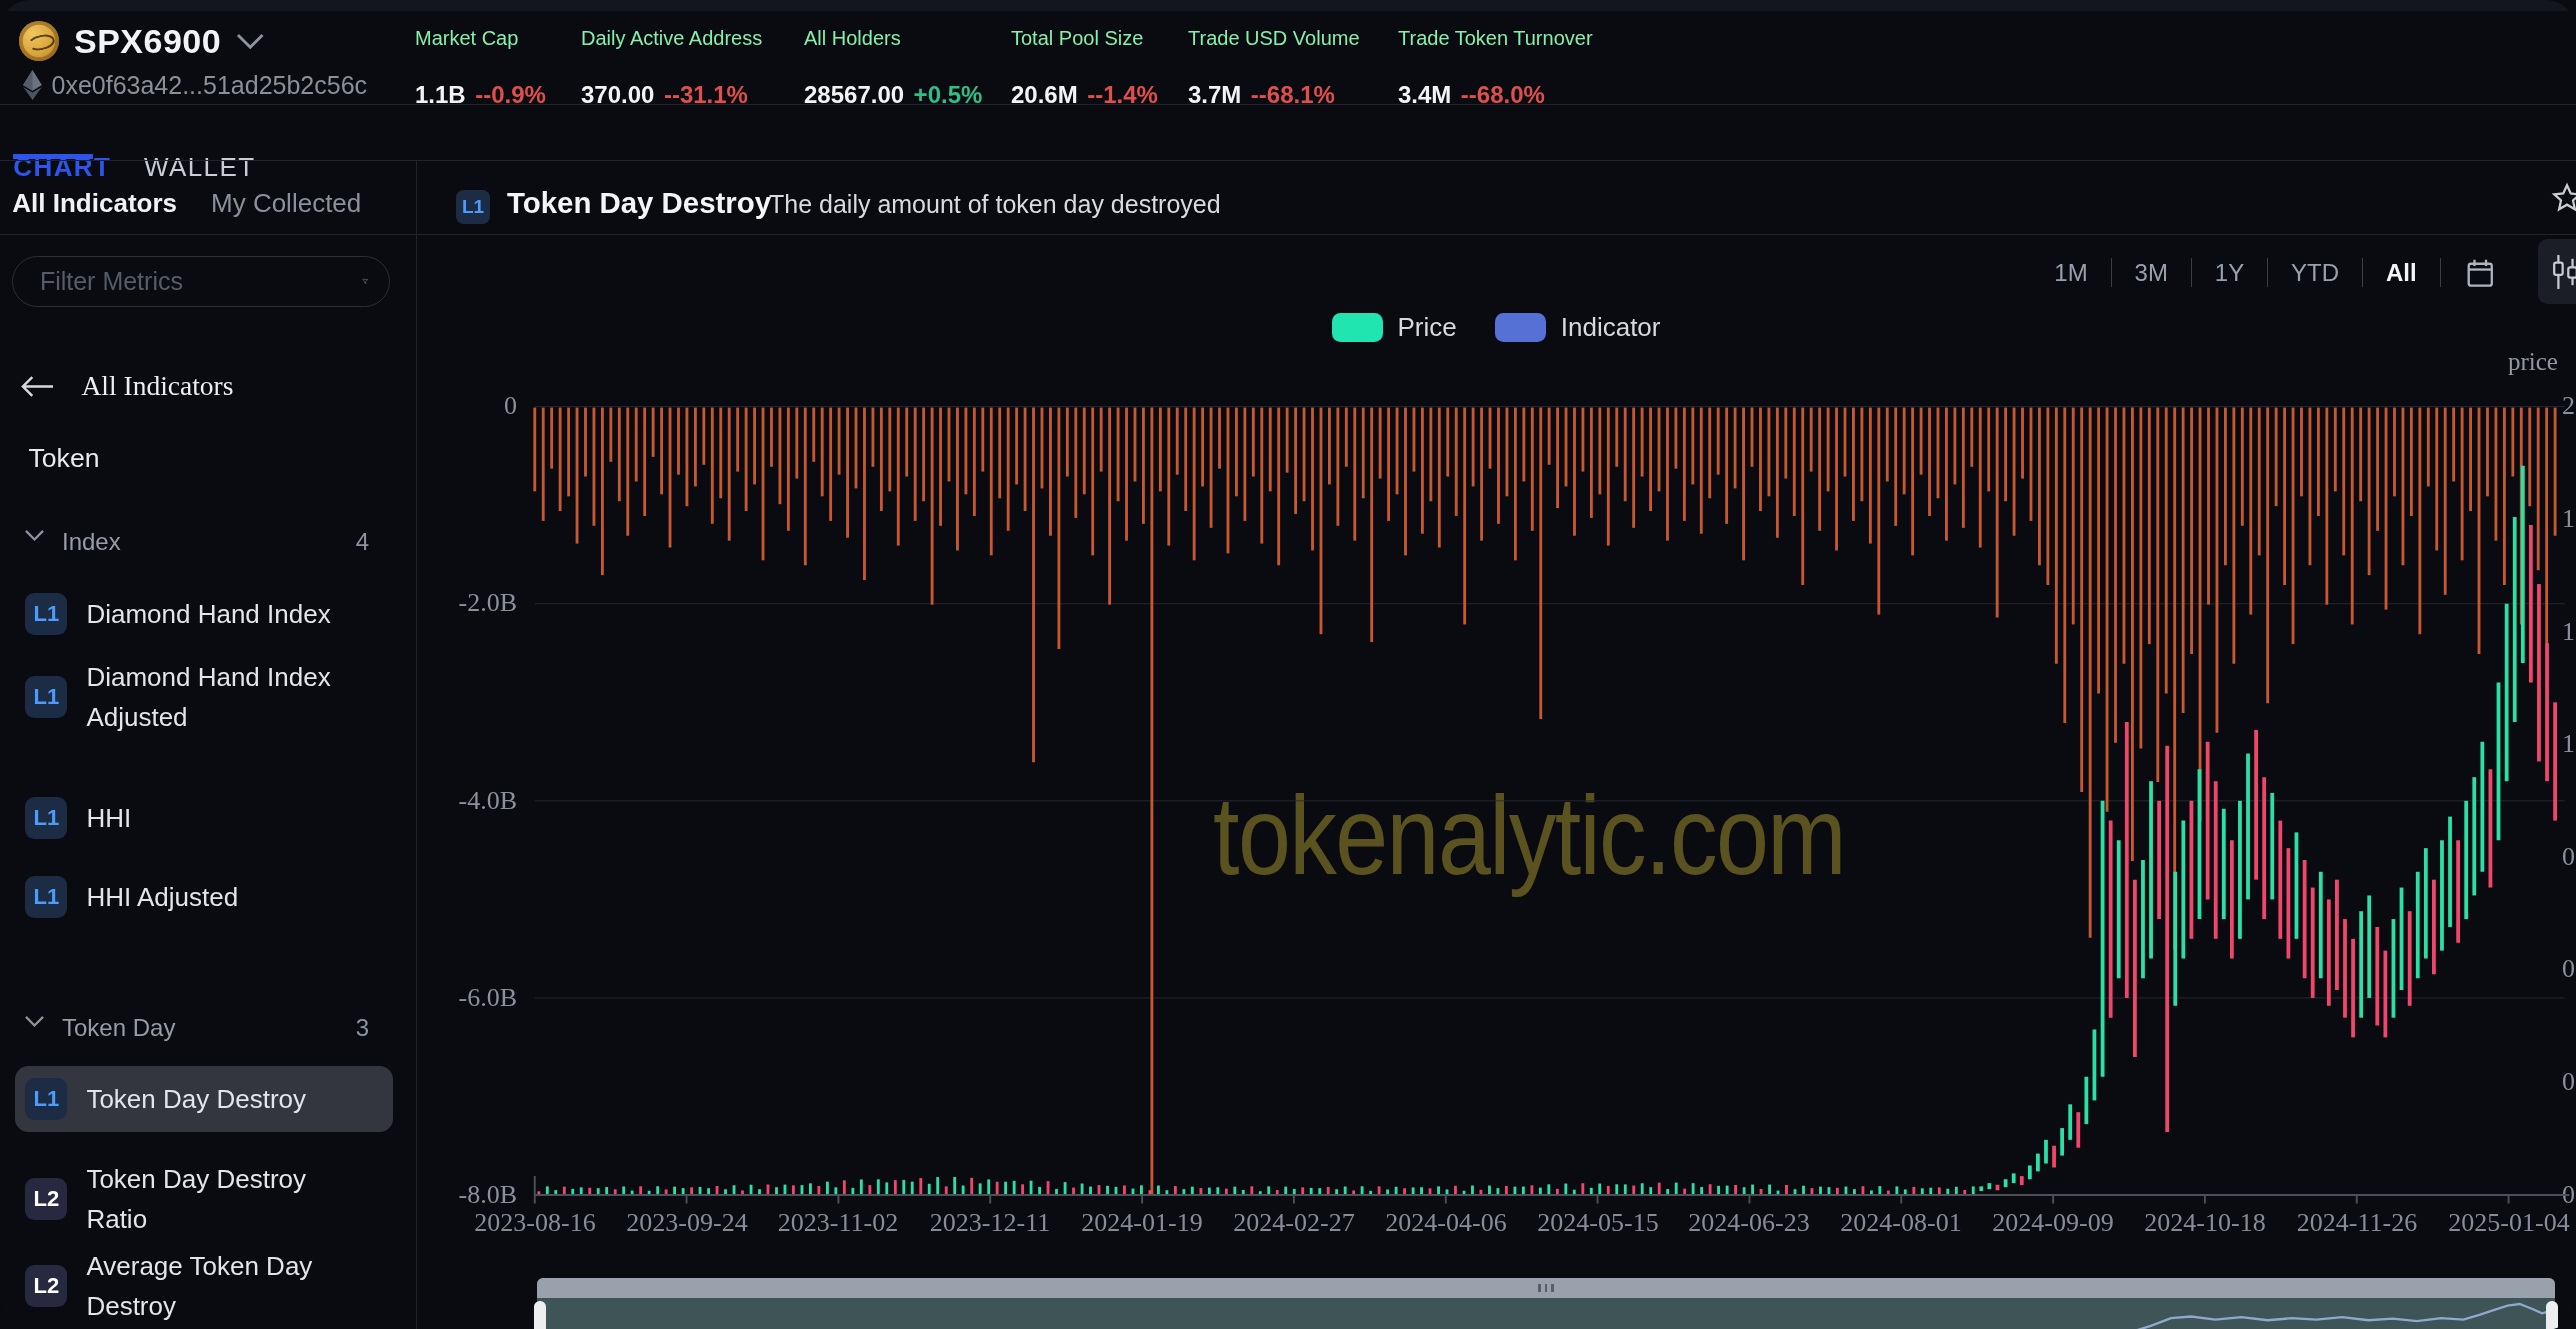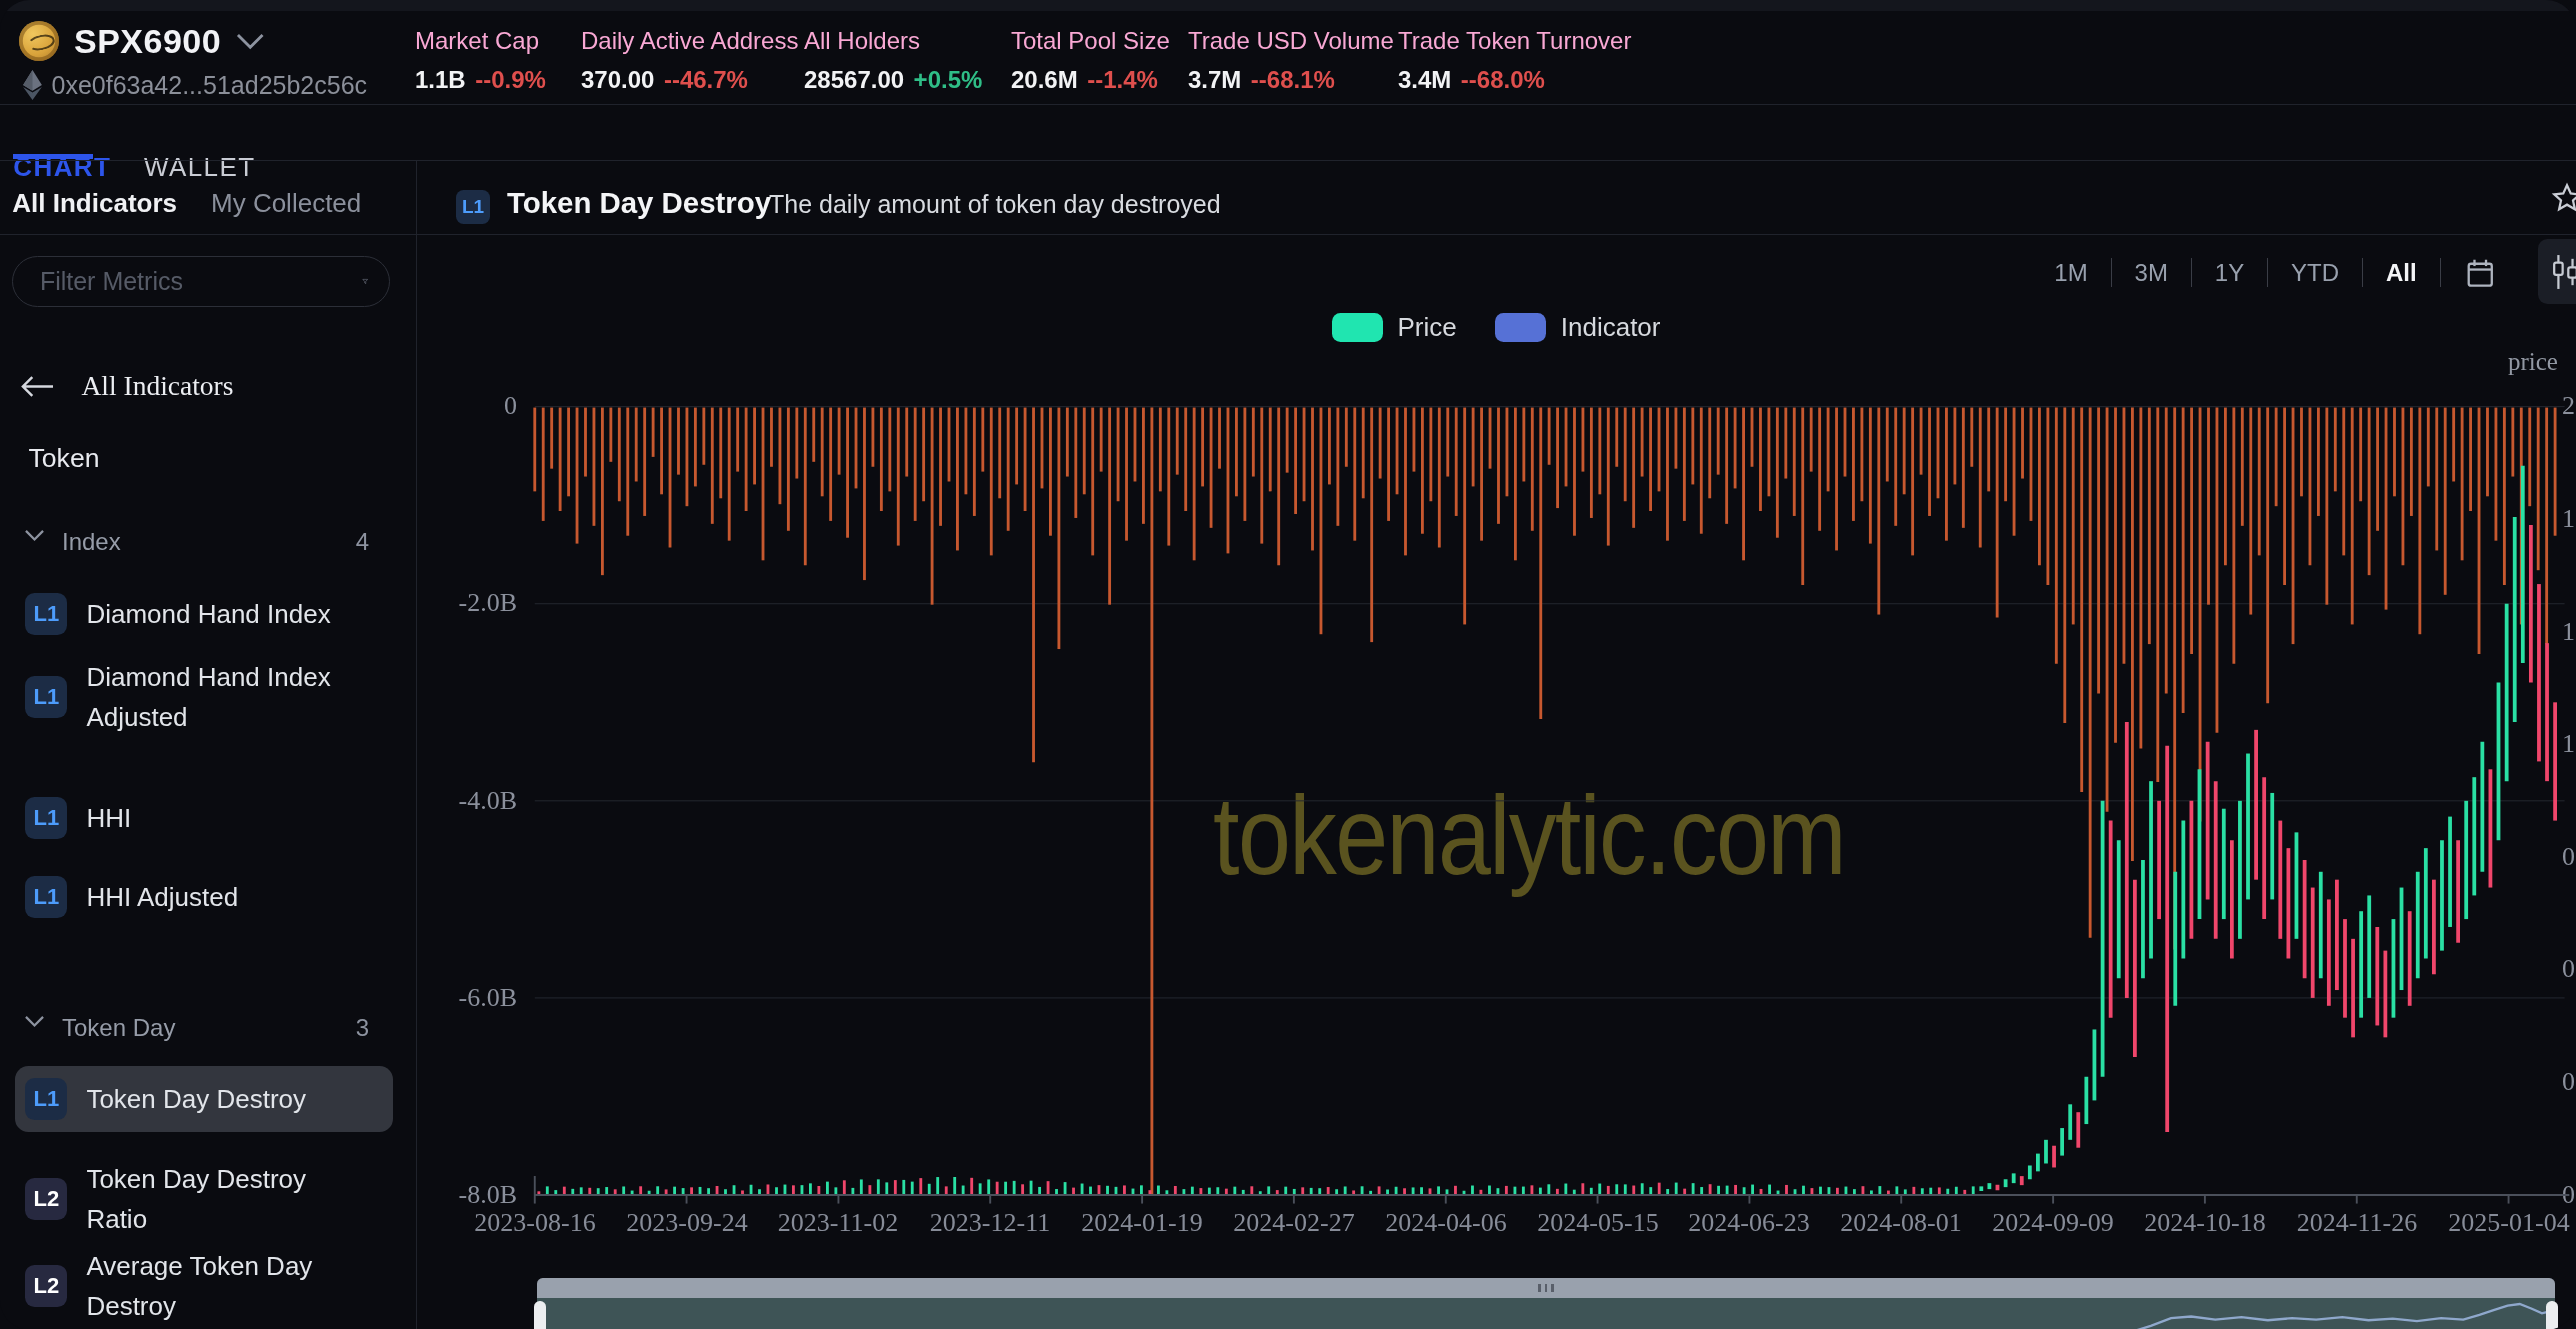--- a/index.html
+++ b/index.html
@@ -12,21 +12,21 @@
 
   
   .token-id{position:absolute;left:19px;top:21px;display:flex;align-items:center;gap:15px;cursor:pointer;}
   .coin{width:40px;height:40px;border-radius:50%;background:radial-gradient(circle at 35% 32%,#f0c75e 0%,#d9a33b 55%,#a8772a 100%);
         box-shadow:inset 0 0 0 3.8px rgba(120,80,20,.55);position:relative;}
   .coin:after{content:"";position:absolute;left:8.5px;top:14.2px;width:23px;height:11.4px;border-radius:50%;
         border:2.8px solid rgba(40,30,10,.75);border-left-color:transparent;transform:rotate(-12deg);}
   .sym{font-size:34px;font-weight:700;letter-spacing:0.5px;color:#f2f3f6;}
   .addr{position:absolute;left:23px;top:70px;display:flex;align-items:center;gap:9.5px;color:#8b8f99;font-size:25px;cursor:pointer;}
   .stat{position:absolute;top:26.6px;}
-  .stat .lb{font-size:24px;color:#f9a8d4;margin-bottom:11px;white-space:nowrap;}
+  .stat .lb{font-size:20px;color:#86efac;margin-bottom:31px;white-space:nowrap;}
   .stat .vrow{font-size:24px;font-weight:700;color:#f2f3f5;white-space:nowrap;}
   .stat .chg{font-weight:700;margin-left:9.5px;}
   .chg.down{color:#df4f4d;} .chg.up{color:#2fbe87;}
 
   
   .main-tab{position:absolute;top:116px;font-size:26px;letter-spacing:1.4px;cursor:pointer;color:#c9ccd4;margin-top:36px;}
   .main-tab.active{color:#2d55eb;font-weight:700;}
   .tab-underline{position:absolute;left:13.3px;top:154px;width:80px;height:4.7px;background:#2d55eb;}
 
   
@@ -112,21 +112,21 @@
     </svg>
     <span>0xe0f63a42...51ad25b2c56c</span>
   </div>
   <div id="stats">
       <div class="stat" style="left: 415px;">
         <div class="lb">Market Cap</div>
         <div class="vrow"><span>1.1B</span><span class="chg down">--0.9%</span></div>
       </div>
       <div class="stat" style="left: 581px;">
         <div class="lb">Daily Active Address</div>
-        <div class="vrow"><span>370.00</span><span class="chg down">--46.7%</span></div>
+        <div class="vrow"><span>370.00</span><span class="chg down">--31.1%</span></div>
       </div>
       <div class="stat" style="left: 804px;">
         <div class="lb">All Holders</div>
         <div class="vrow"><span>28567.00</span><span class="chg up">+0.5%</span></div>
       </div>
       <div class="stat" style="left: 1011px;">
         <div class="lb">Total Pool Size</div>
         <div class="vrow"><span>20.6M</span><span class="chg down">--1.4%</span></div>
       </div>
       <div class="stat" style="left: 1188px;">

